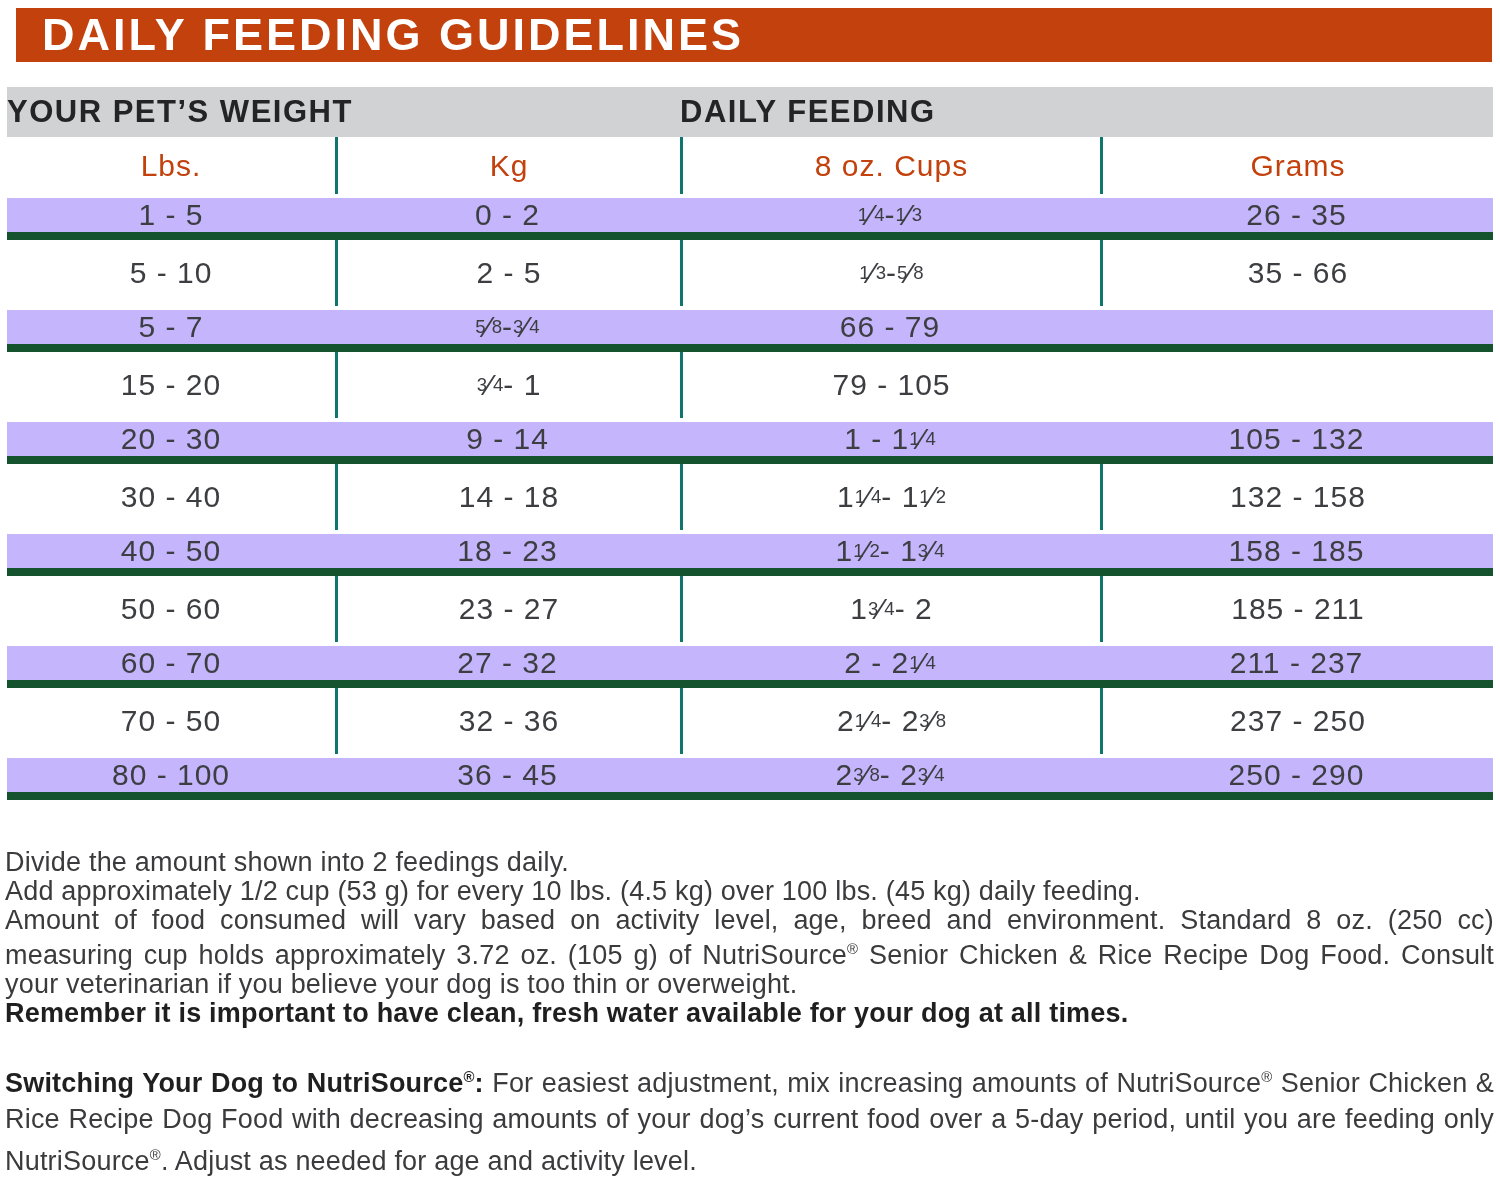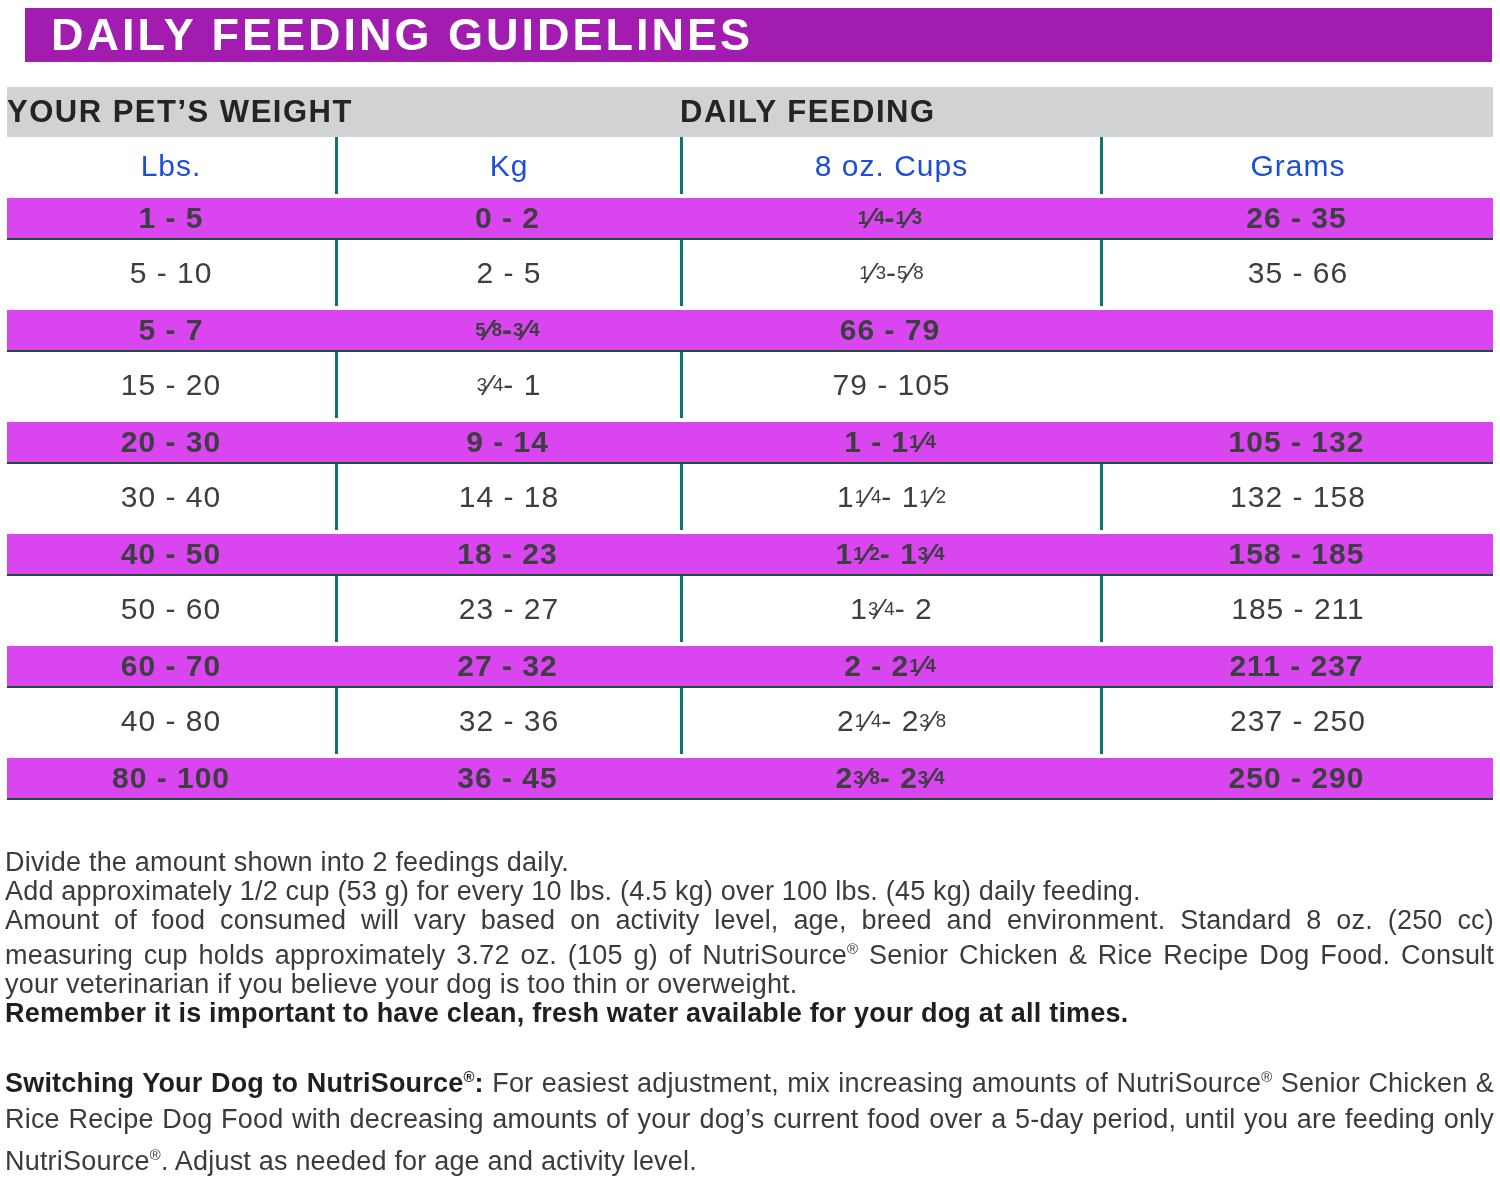--- a/index.html
+++ b/index.html
@@ -7,56 +7,56 @@
   body {
     width: 1500px; height: 1191px;
     background: #ffffff;
     font-family: "Liberation Sans", "DejaVu Sans", sans-serif;
     color: #3d3e41;
     overflow: hidden;
   }
 
   
   .banner {
-    margin: 8px 8px 0 25px;
+    margin: 8px 8px 0 16px;
     height: 54px;
-    background: #a21caf;
+    background: #c2410c;
     color: #ffffff;
     display: flex; align-items: center;
     padding-left: 26px;
     font-size: 45px; font-weight: bold; letter-spacing: 3px;
   }
 
   
   .tableWrap { margin: 25px 7px 0 7px; width: 1486px; }
 
   .groupRow {
     display: grid; grid-template-columns: 673px 1fr;
     background: #d1d2d4; height: 50px; align-items: center;
     text-align: left; font-weight: bold; font-size: 31px;
     letter-spacing: 1.5px; color: #242426;
   }
 
   .colRow {
     display: grid; grid-template-columns: 328px 345px 420px 1fr;
     height: 57px; background: #ffffff;
-    text-align: center; font-size: 30px; color: #1d4ed8; letter-spacing: 1px;
+    text-align: center; font-size: 30px; color: #c2410c; letter-spacing: 1px;
   }
   .colRow .cell, .row .cell {
     display: flex; align-items: center; justify-content: center; height: 100%;
   }
   .cell.div { border-left: 3px solid #0f766e; }
 
   .row {
     display: grid; grid-template-columns: 328px 345px 420px 1fr;
     text-align: center; font-size: 30px; color: #3d3e41; letter-spacing: 1px;
   }
   .row.gray {
-    background: #d946ef; height: 46px;
-    border-top: 4px solid #ffffff; border-bottom: 2px solid #14532d; font-weight: bold;
+    background: #c4b5fd; height: 46px;
+    border-top: 4px solid #ffffff; border-bottom: 8px solid #14532d;
   }
   .row.white { height: 66px; background: #ffffff; }
 
   
   .cell sup { font-size: 62%; vertical-align: 0.42em; line-height: 0; letter-spacing: 0; }
   .cell sub { font-size: 62%; vertical-align: -0.18em; line-height: 0; letter-spacing: 0; }
 
   
   .notes {
     margin: 48px 6px 0 5px; width: 1489px;
@@ -134,21 +134,21 @@
         <div class="cell div">1 <sup>3</sup>⁄<sub>4</sub> - 2</div>
         <div class="cell div">185 - 211</div>
       </div>
       <div class="row gray">
         <div class="cell">60 - 70</div>
         <div class="cell">27 - 32</div>
         <div class="cell">2 - 2 <sup>1</sup>⁄<sub>4</sub></div>
         <div class="cell">211 - 237</div>
       </div>
       <div class="row white">
-        <div class="cell">40 - 80</div>
+        <div class="cell">70 - 50</div>
         <div class="cell div">32 - 36</div>
         <div class="cell div">2 <sup>1</sup>⁄<sub>4</sub> - 2 <sup>3</sup>⁄<sub>8</sub></div>
         <div class="cell div">237 - 250</div>
       </div>
       <div class="row gray">
         <div class="cell">80 - 100</div>
         <div class="cell">36 - 45</div>
         <div class="cell">2 <sup>3</sup>⁄<sub>8</sub> - 2 <sup>3</sup>⁄<sub>4</sub></div>
         <div class="cell">250 - 290</div>
       </div>

